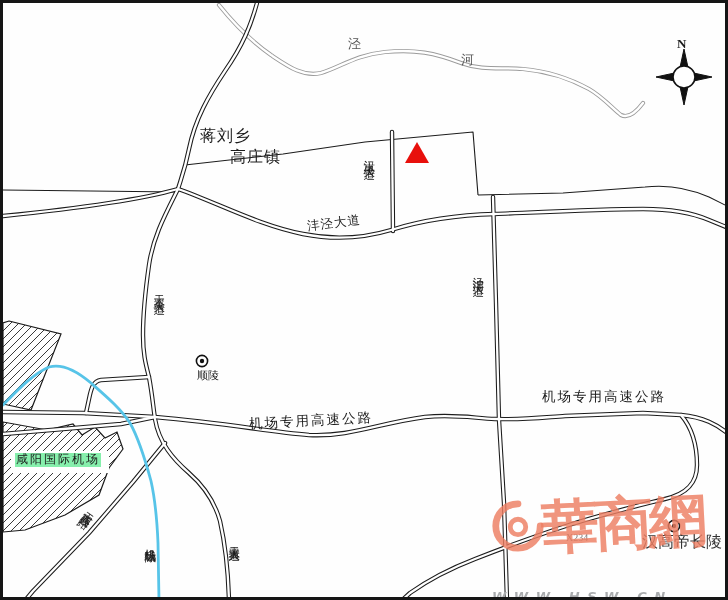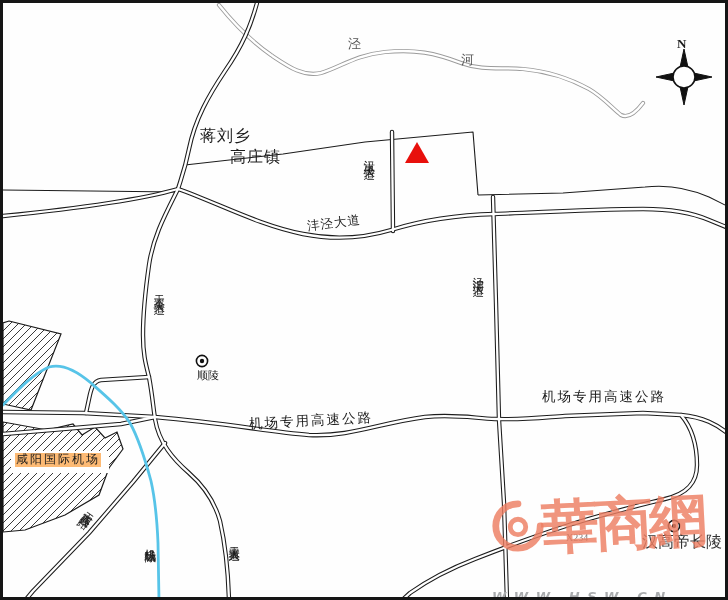--- a/index.html
+++ b/index.html
@@ -124,21 +124,21 @@
 
   <div class="lbl v" style="left:468px;top:265px;height:66px;font-size:11.5px;">泾渭大道</div>
 
   <div class="lbl v" style="left:149px;top:283px;height:66px;font-size:11.5px;">天翼大道</div>
 
   <div class="lbl" style="left:186px;top:366px;font-size:11px;margin-left:8px;">顺陵</div>
 
   <div class="lbl" style="left:246px;top:410px;font-size:13.5px;letter-spacing:2px;transform:rotate(-3deg);">机场专用高速公路</div>
   <div class="lbl" style="left:539px;top:386px;font-size:13.5px;letter-spacing:2px;">机场专用高速公路</div>
 
-  <div class="lbl" style="left:12px;top:450px;font-size:12px;letter-spacing:2px;background:#fdba74;padding:0 1px;">咸阳国际机场</div>
+  <div class="lbl" style="left:12px;top:450px;font-size:12px;letter-spacing:2px;background:#86efac;padding:0 1px;">咸阳国际机场</div>
 
   <div class="lbl v" style="left:66px;top:497px;height:68px;font-size:11.5px;letter-spacing:2px;transform:rotate(35deg);">天翼西路</div>
 
   <div class="lbl v" style="left:140px;top:537px;height:60px;font-size:11.5px;letter-spacing:1px;">机场城际</div>
 
   <div class="lbl v" style="left:224px;top:535px;height:62px;font-size:11.5px;letter-spacing:1px;">天翼大道</div>
 
   <div class="lbl" style="left:563px;top:513px;font-size:10px;color:#777;margin-top:16px;">X234</div>
 
   <div class="lbl" style="left:639px;top:530px;font-size:16px;color:#333;">汉高帝长陵</div>

